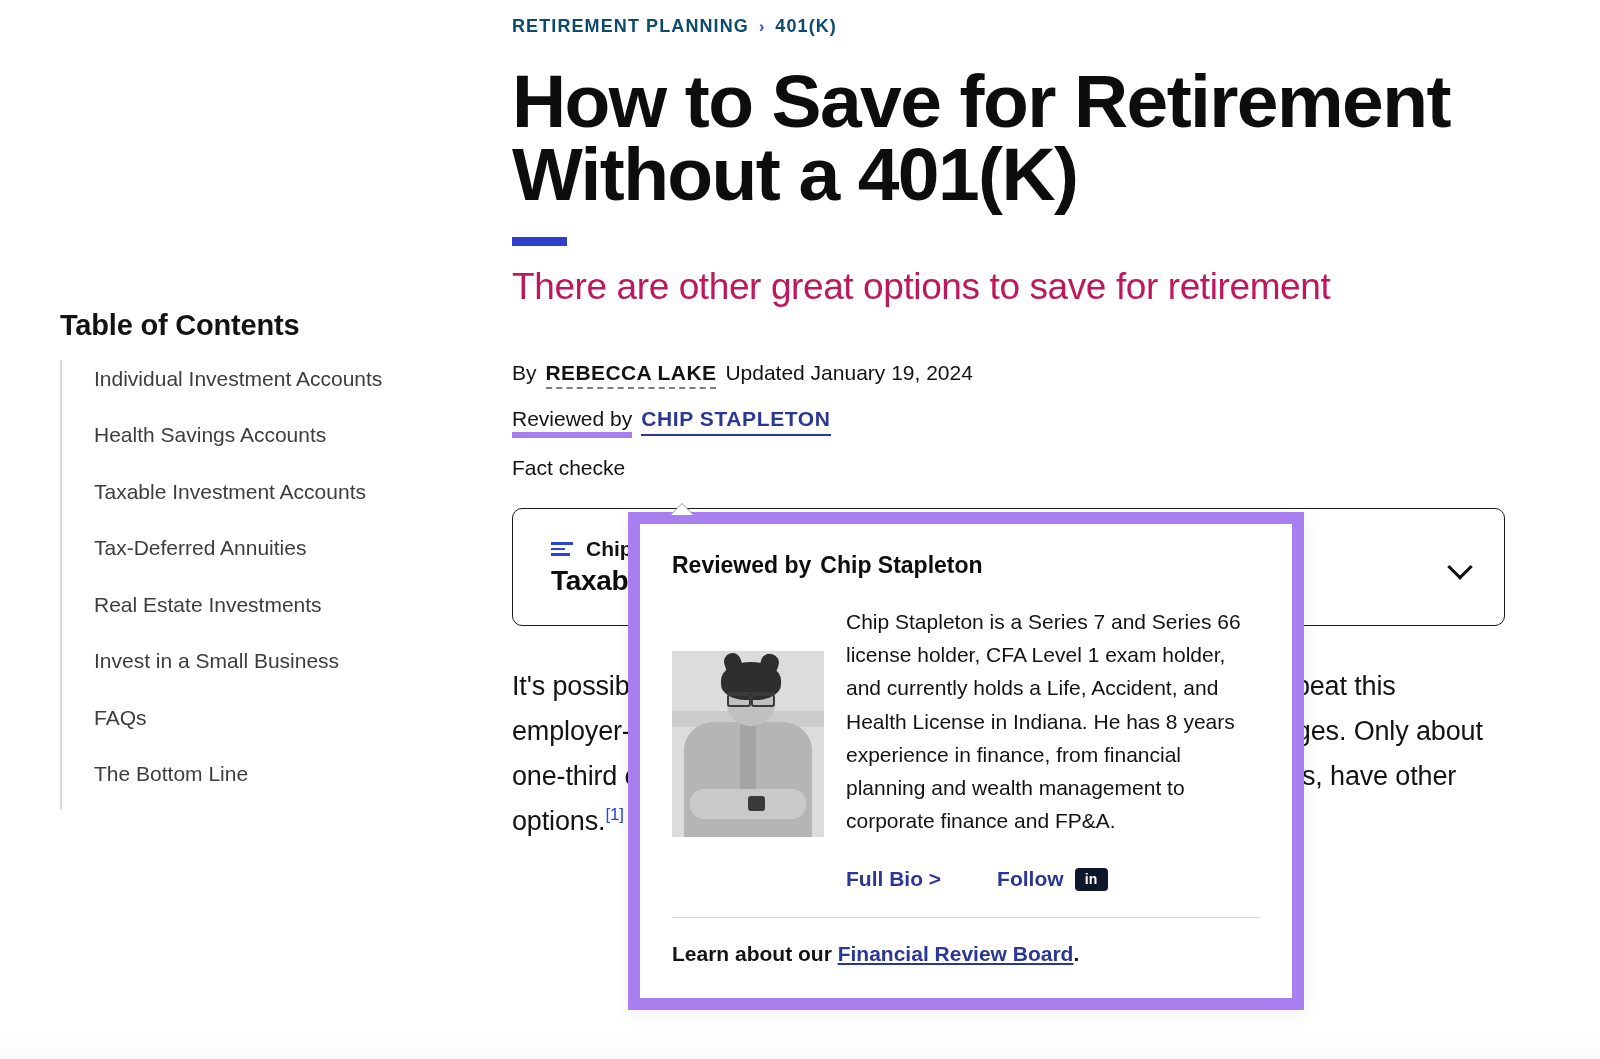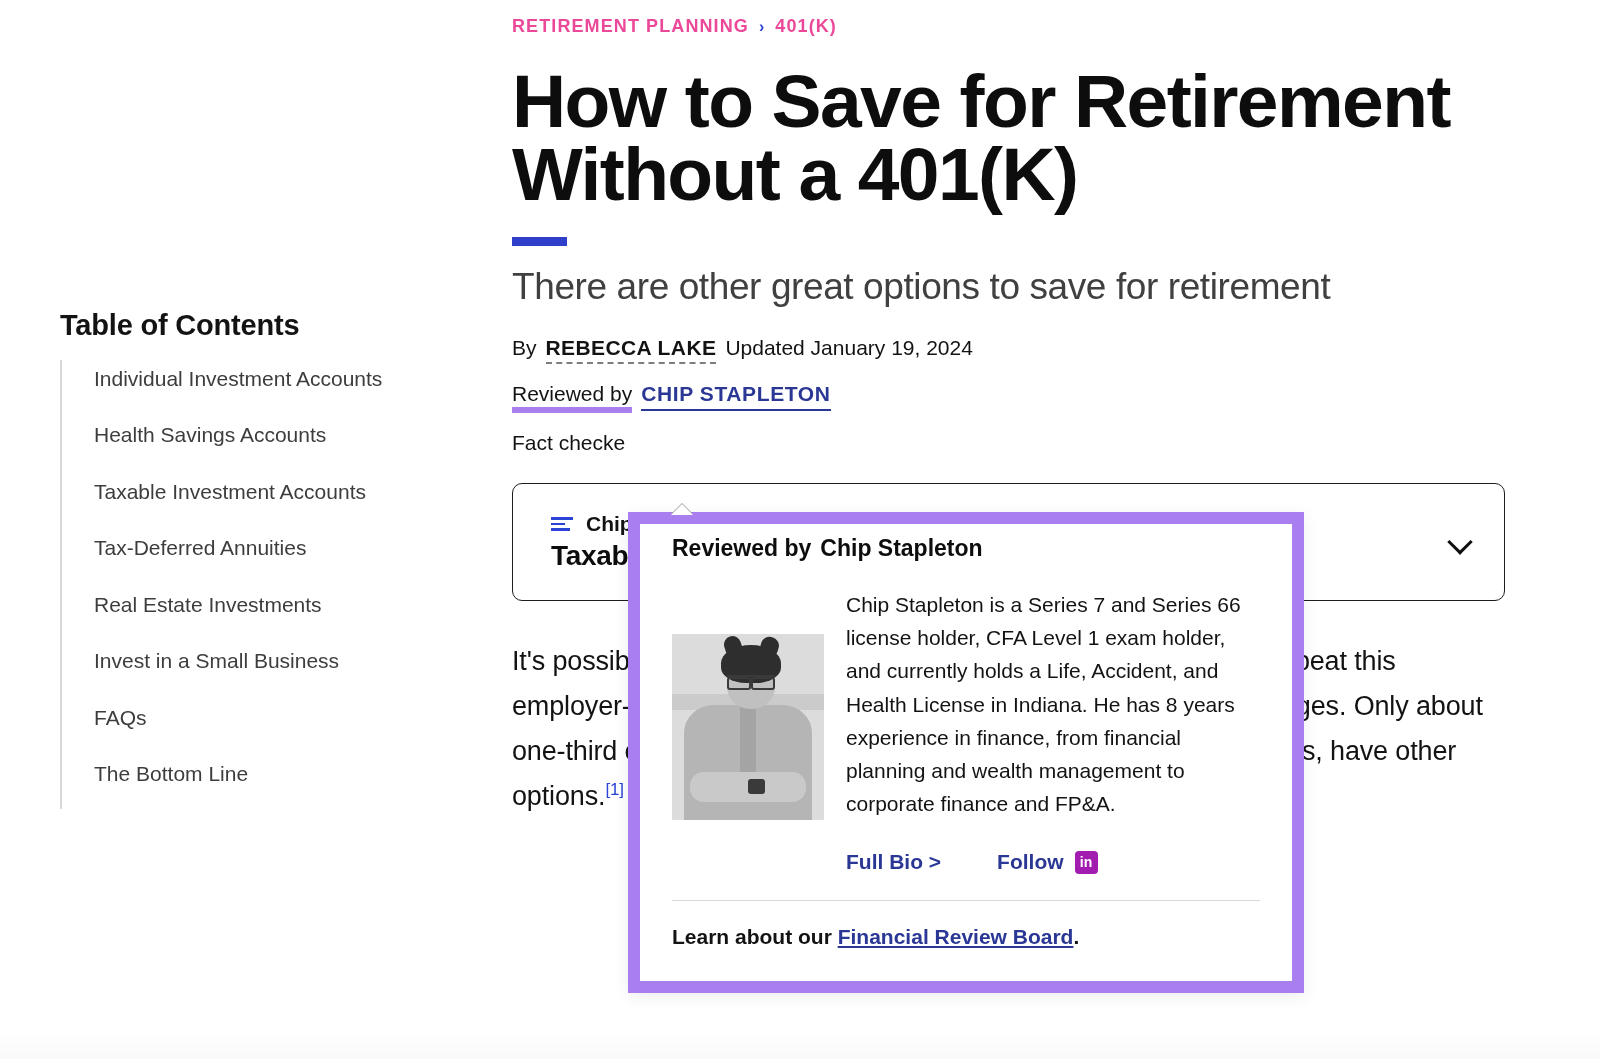--- a/index.html
+++ b/index.html
@@ -56,49 +56,49 @@
   .breadcrumb {
     margin-top:16px;
     font-size:18px;
     font-weight:700;
     letter-spacing:1.1px;
     color:#2b44d6;
     display:flex;
     align-items:center;
     gap:10px;
   }
-  .breadcrumb a { color:#ec4899; text-decoration:none; cursor:pointer; }
+  .breadcrumb a { color:#0c4a6e; text-decoration:none; cursor:pointer; }
   .bc-sep { font-size:16px; font-weight:700; }
 
   h1.headline {
     font-size:75px;
     line-height:0.97;
     font-weight:700;
     letter-spacing:-1.6px;
     margin:28px 0 0 0;
     color:#0d0d0d;
     max-width:990px;
   }
   .accent-bar {
     width:55px; height:9px;
     background:#2f3fc9;
     margin:26px 0 18px 0;
   }
   .dek {
     font-size:37px;
     line-height:1.26;
     font-weight:400;
-    color:#404040;
+    color:#be185d;
     letter-spacing:-0.4px;
     margin:0;
     max-width:900px;
   }
 
   .byline {
-    margin-top:26px;
+    margin-top:51px;
     font-size:21px;
     color:#131313;
     display:flex;
     align-items:baseline;
     gap:9px;
   }
   .author-name {
     font-weight:700;
     letter-spacing:0.4px;
     border-bottom:2px dashed #7d7d7d;
@@ -208,21 +208,21 @@
   .tooltip-arrow {
     position:absolute;
     left:31px; top:-20px;
     width:0; height:0;
     border-left:11px solid transparent;
     border-right:11px solid transparent;
     border-bottom:11px solid #fff;
     z-index:45;
     filter:drop-shadow(0 -1px 0 #9a9a9a);
   }
-  .tt-inner { padding:11px 32px 22px 32px; background:#fff; }
+  .tt-inner { padding:28px 32px 22px 32px; background:#fff; }
   .tt-head {
     font-size:23px;
     font-weight:700;
     color:#0d0d0d;
     margin:0 0 26px 0;
   }
   .tt-head .tt-name { margin-left:9px; font-weight:700; }
   .tt-body { display:flex; gap:22px; align-items:flex-end; }
   .tt-photo {
     width:152px; height:186px; flex:0 0 152px;
@@ -294,22 +294,22 @@
     font-size:21px;
     font-weight:600;
     text-decoration:none;
     cursor:pointer;
     display:flex;
     align-items:center;
     gap:11px;
   }
   .li-badge {
     display:inline-flex; align-items:center; justify-content:center;
-    width:23px; height:23px; border-radius:4px;
-    background:#a21caf; color:#fff;
+    width:33px; height:23px; border-radius:4px;
+    background:#0f172a; color:#fff;
     font-size:14px; font-weight:700;
     font-family:"Liberation Sans", sans-serif;
     line-height:1;
   }
   .tt-divider {
     border-top:1.5px solid #d9d9d9;
     margin:26px 0 0 0;
   }
   .tt-foot {
     padding:24px 0 10px 0;

